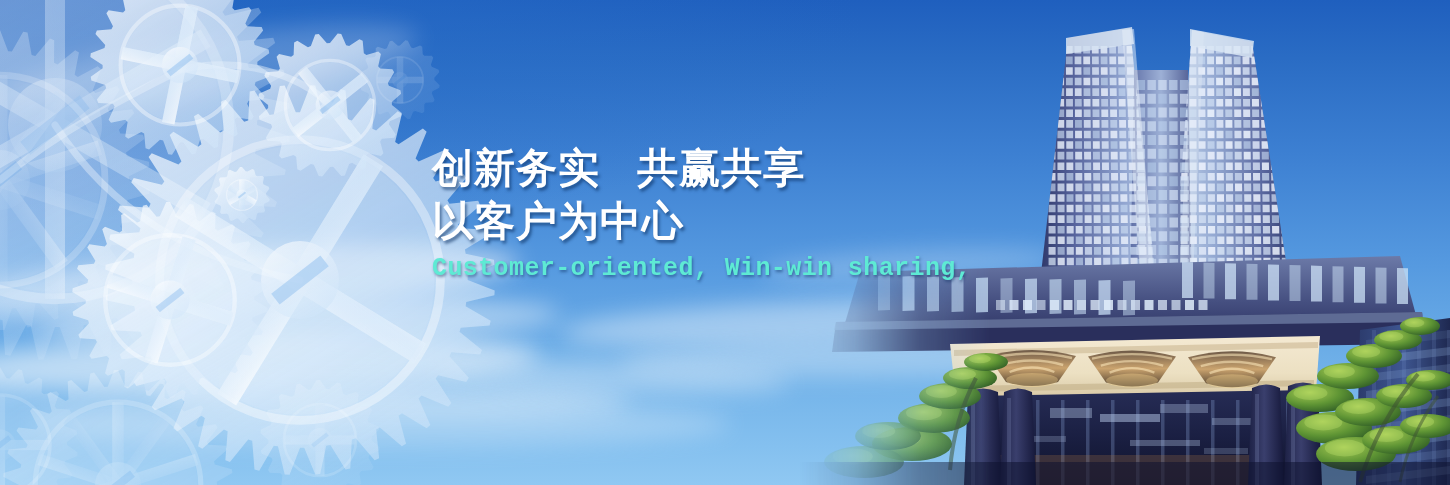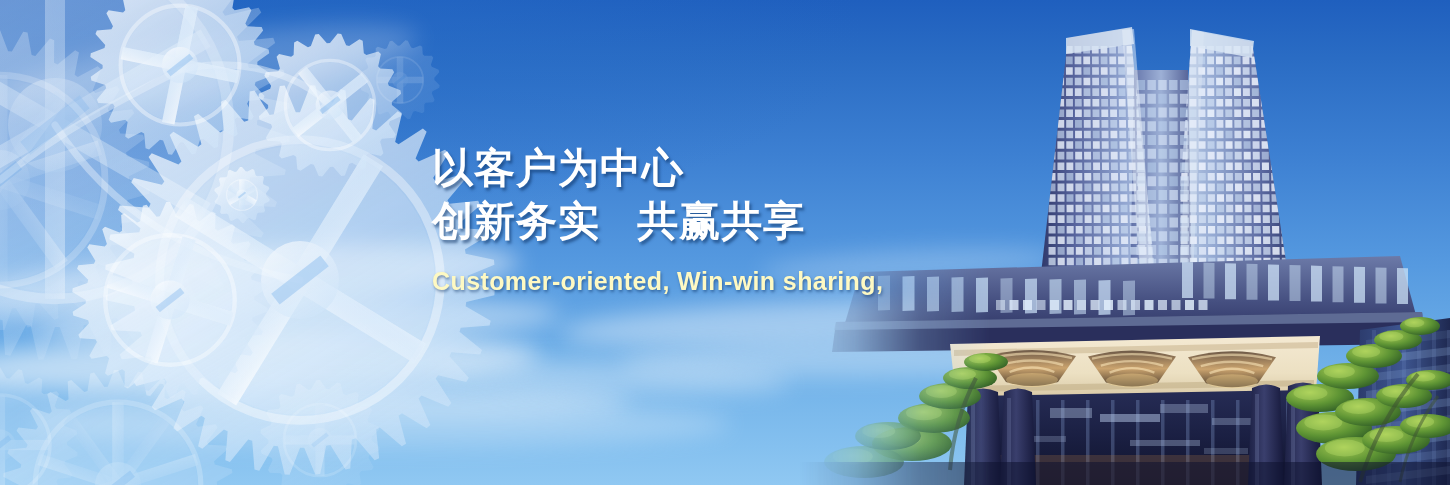--- a/index.html
+++ b/index.html
@@ -75,27 +75,28 @@
   .headline{
     color:#ffffff;
     font-size:41px;
     font-weight:bold;
     line-height:53px;
     letter-spacing:1px;
     text-shadow:2px 3px 3px rgba(10,45,95,.55);
     white-space:pre;
   }
   .sub{
-    margin-top:14px;
-    color:#fef9c3;
+    margin-top:2px;
+    color:#5eead4;
     font-size:25px;
     font-weight:bold;
     line-height:38px;
     letter-spacing:.4px;
     text-shadow:1px 2px 3px rgba(10,45,95,.50);
+    font-family:Liberation Mono, monospace;
   }
 </style>
 </head>
 <body>
 
 <div class="banner">
 
   <div class="sky"></div>
   <div class="sky-warm"></div>
 
@@ -1169,18 +1170,18 @@
           <ellipse cx="620.16" cy="421.8" rx="14" ry="6" fill="rgba(190,225,110,.35)"></ellipse>
           <path d="M560,482 q18,-60 58,-108" stroke="rgba(60,80,50,.55)" stroke-width="4" fill="none"></path>
           <path d="M600,482 q10,-48 38,-86" stroke="rgba(60,80,50,.5)" stroke-width="3" fill="none"></path>
         </g>
 
       <rect x="0" y="462" width="650" height="23" fill="#0f1330" opacity=".55"></rect>
     </svg>
   </div>
 
   <div class="copy">
+    <div class="headline">创新务实   共赢共享</div>
     <div class="headline">以客户为中心</div>
-    <div class="headline">创新务实   共赢共享</div>
     <div class="sub">Customer-oriented, Win-win sharing,</div>
   </div>
 
 </div>
 
 </body></html>

